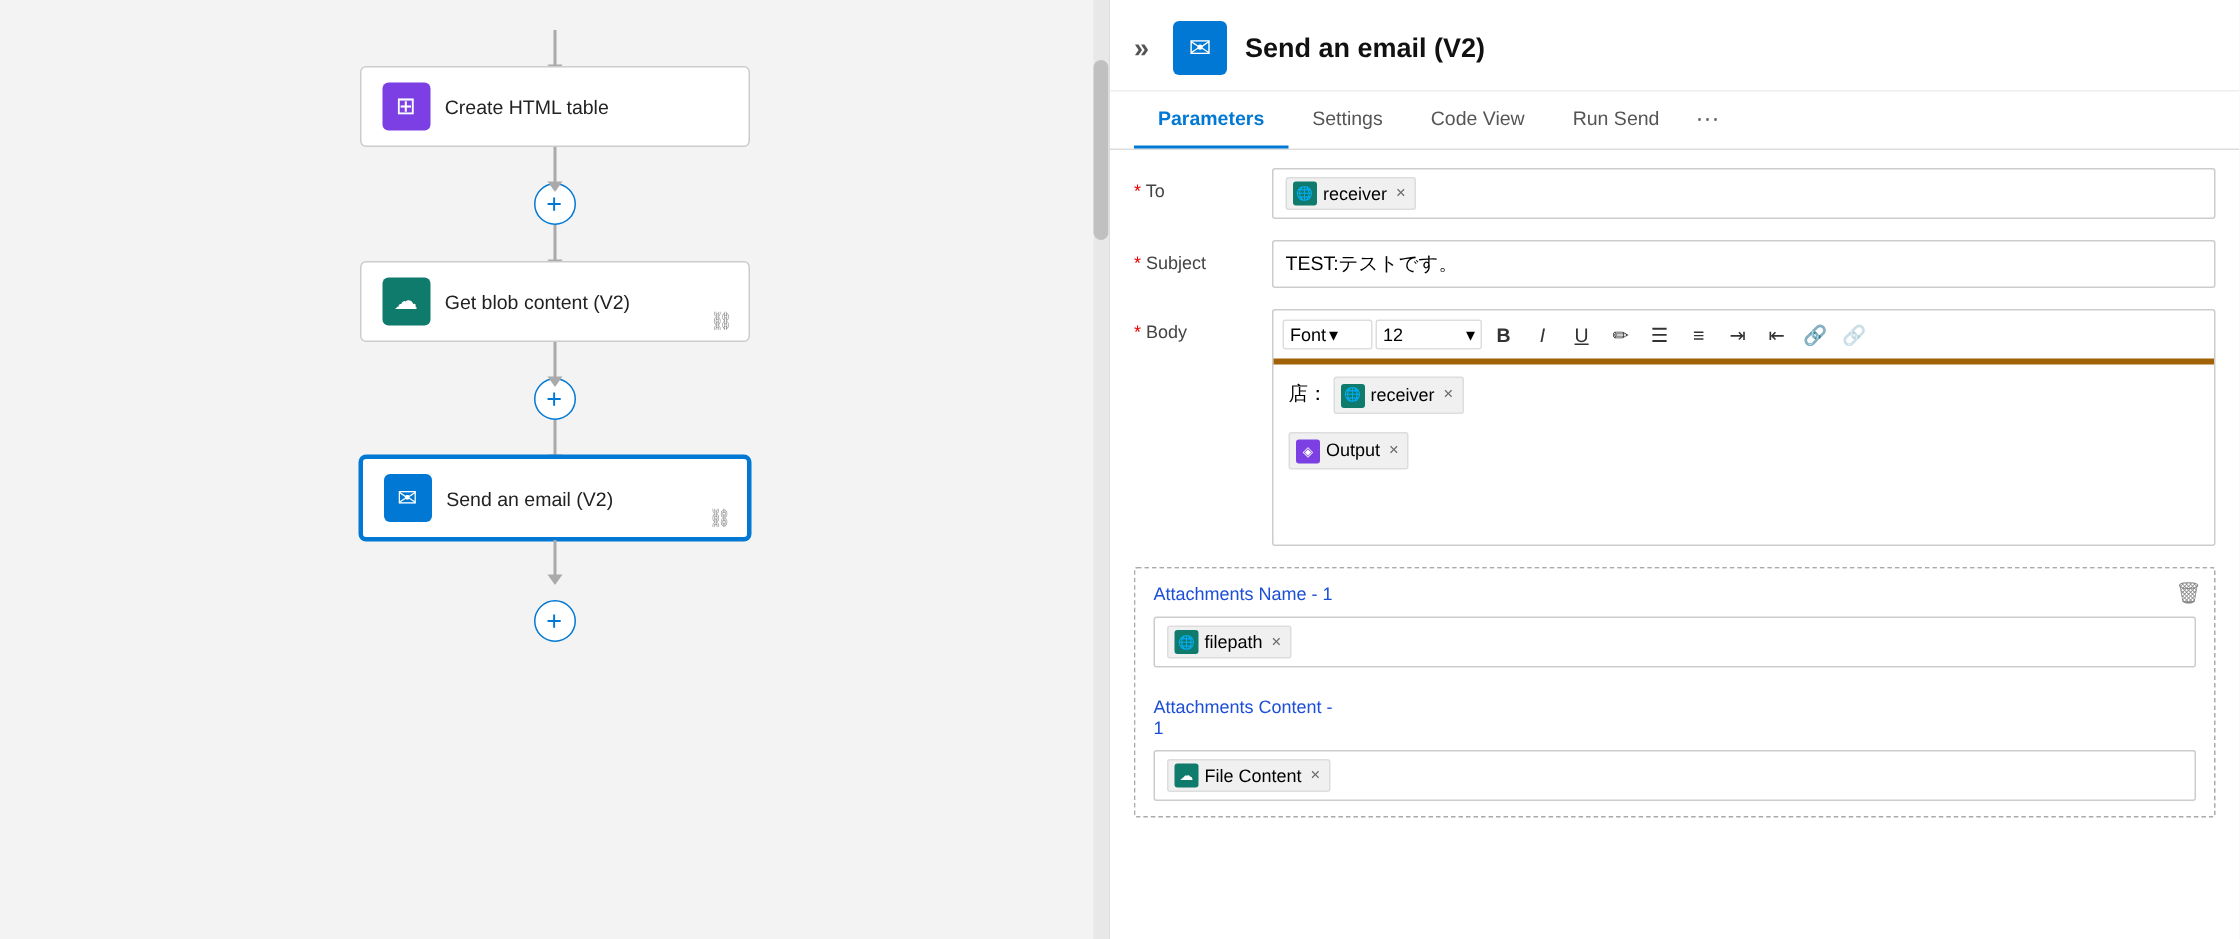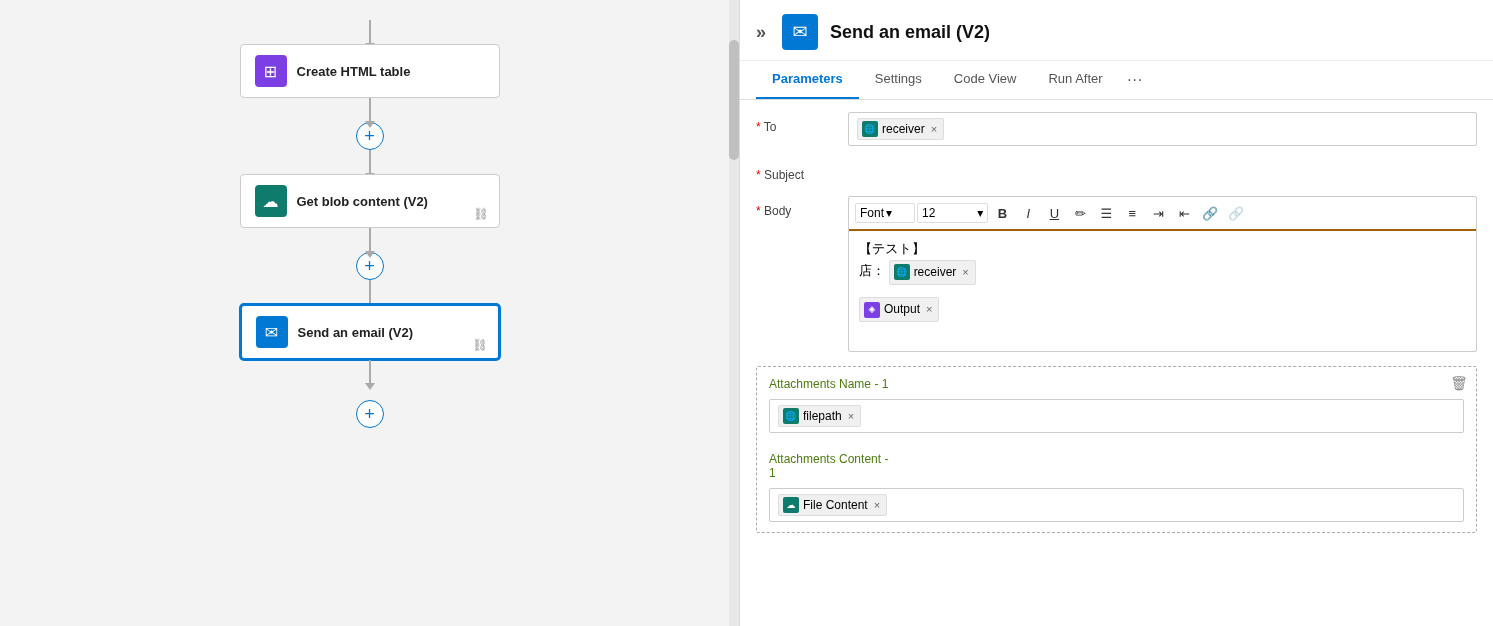--- a/index.html
+++ b/index.html
@@ -70,21 +70,21 @@
       flex-shrink: 0;
       color: white;
       font-size: 16px;
     }
     .node-icon.purple { background: #7b3fe4; }
     .node-icon.teal { background: #0f7b6c; }
     .node-icon.blue { background: #0078d4; }
 
     .node-label {
       font-size: 13px;
-      font-weight: 700;
+      font-weight: 400;
       color: #222;
     }
 
     .node-link-icon {
       position: absolute;
       right: 10px;
       bottom: 6px;
       color: #888;
       font-size: 12px;
     }
@@ -276,21 +276,21 @@
     .body-editor {
       flex: 1;
       border: 1px solid #ccc;
       border-radius: 2px;
     }
 
     .toolbar {
       display: flex;
       align-items: center;
       padding: 4px 6px;
-      border-bottom: 2px solid #a16207;
+      border-bottom: 4px solid #a16207;
       gap: 2px;
       flex-wrap: wrap;
     }
 
     .toolbar-select {
       border: 1px solid #ddd;
       border-radius: 2px;
       padding: 2px 4px;
       font-size: 12px;
       background: white;
@@ -341,21 +341,21 @@
     .attachments-section {
       border: 1px dashed #aaa;
       border-radius: 2px;
       margin-bottom: 10px;
       padding: 10px 12px;
       position: relative;
     }
 
     .attachments-label {
       font-size: 12px;
-      color: #4d7c0f;
+      color: #1d4ed8;
       margin-bottom: 8px;
     }
 
     .delete-btn {
       position: absolute;
       top: 8px;
       right: 8px;
       background: none;
       border: none;
       cursor: pointer;
@@ -413,21 +413,21 @@
   <div class="panel-header">
     <button class="collapse-btn" style="font-size:18px; font-weight:bold; margin-left:0; margin-right:4px;">»</button>
     <div class="panel-header-icon">✉</div>
     <span class="panel-title">Send an email (V2)</span>
   </div>
 
   <div class="panel-tabs">
     <div class="tab active">Parameters</div>
     <div class="tab">Settings</div>
     <div class="tab">Code View</div>
-    <div class="tab">Run After</div>
+    <div class="tab">Run Send</div>
     <div class="tab-more">···</div>
   </div>
 
   <div class="panel-body">
 
     <div class="field-row">
       <div class="field-label">
         <span style="color:#e00;">* </span>To
       </div>
       <div class="field-input">
@@ -436,20 +436,21 @@
           <span>receiver</span>
           <span class="token-close">×</span>
         </span>
       </div>
     </div>
 
     <div class="field-row">
       <div class="field-label">
         <span style="color:#e00;">* </span>Subject
       </div>
+      <input type="text" class="subject-input" value="TEST:テストです。" style="">
     </div>
 
     <div class="field-row" style="align-items: flex-start;">
       <div class="field-label">
         <span style="color:#e00;">* </span>Body
       </div>
       <div class="body-editor" style="flex:1;">
 
         <div class="toolbar">
           <div class="toolbar-select">
@@ -466,21 +467,20 @@
           <button class="toolbar-btn">✏</button>
           <button class="toolbar-btn">☰</button>
           <button class="toolbar-btn">≡</button>
           <button class="toolbar-btn">⇥</button>
           <button class="toolbar-btn">⇤</button>
           <button class="toolbar-btn">🔗</button>
           <button class="toolbar-btn" style="opacity:0.4;">🔗</button>
         </div>
 
         <div class="body-content">
-          <div>【テスト】</div>
           <div>
             <span>店：</span>
             <span class="token">
               <span class="token-icon teal">🌐</span>
               <span>receiver</span>
               <span class="token-close">×</span>
             </span>
           </div>
           <div style="margin-top: 8px;">
             <span class="output-token">

